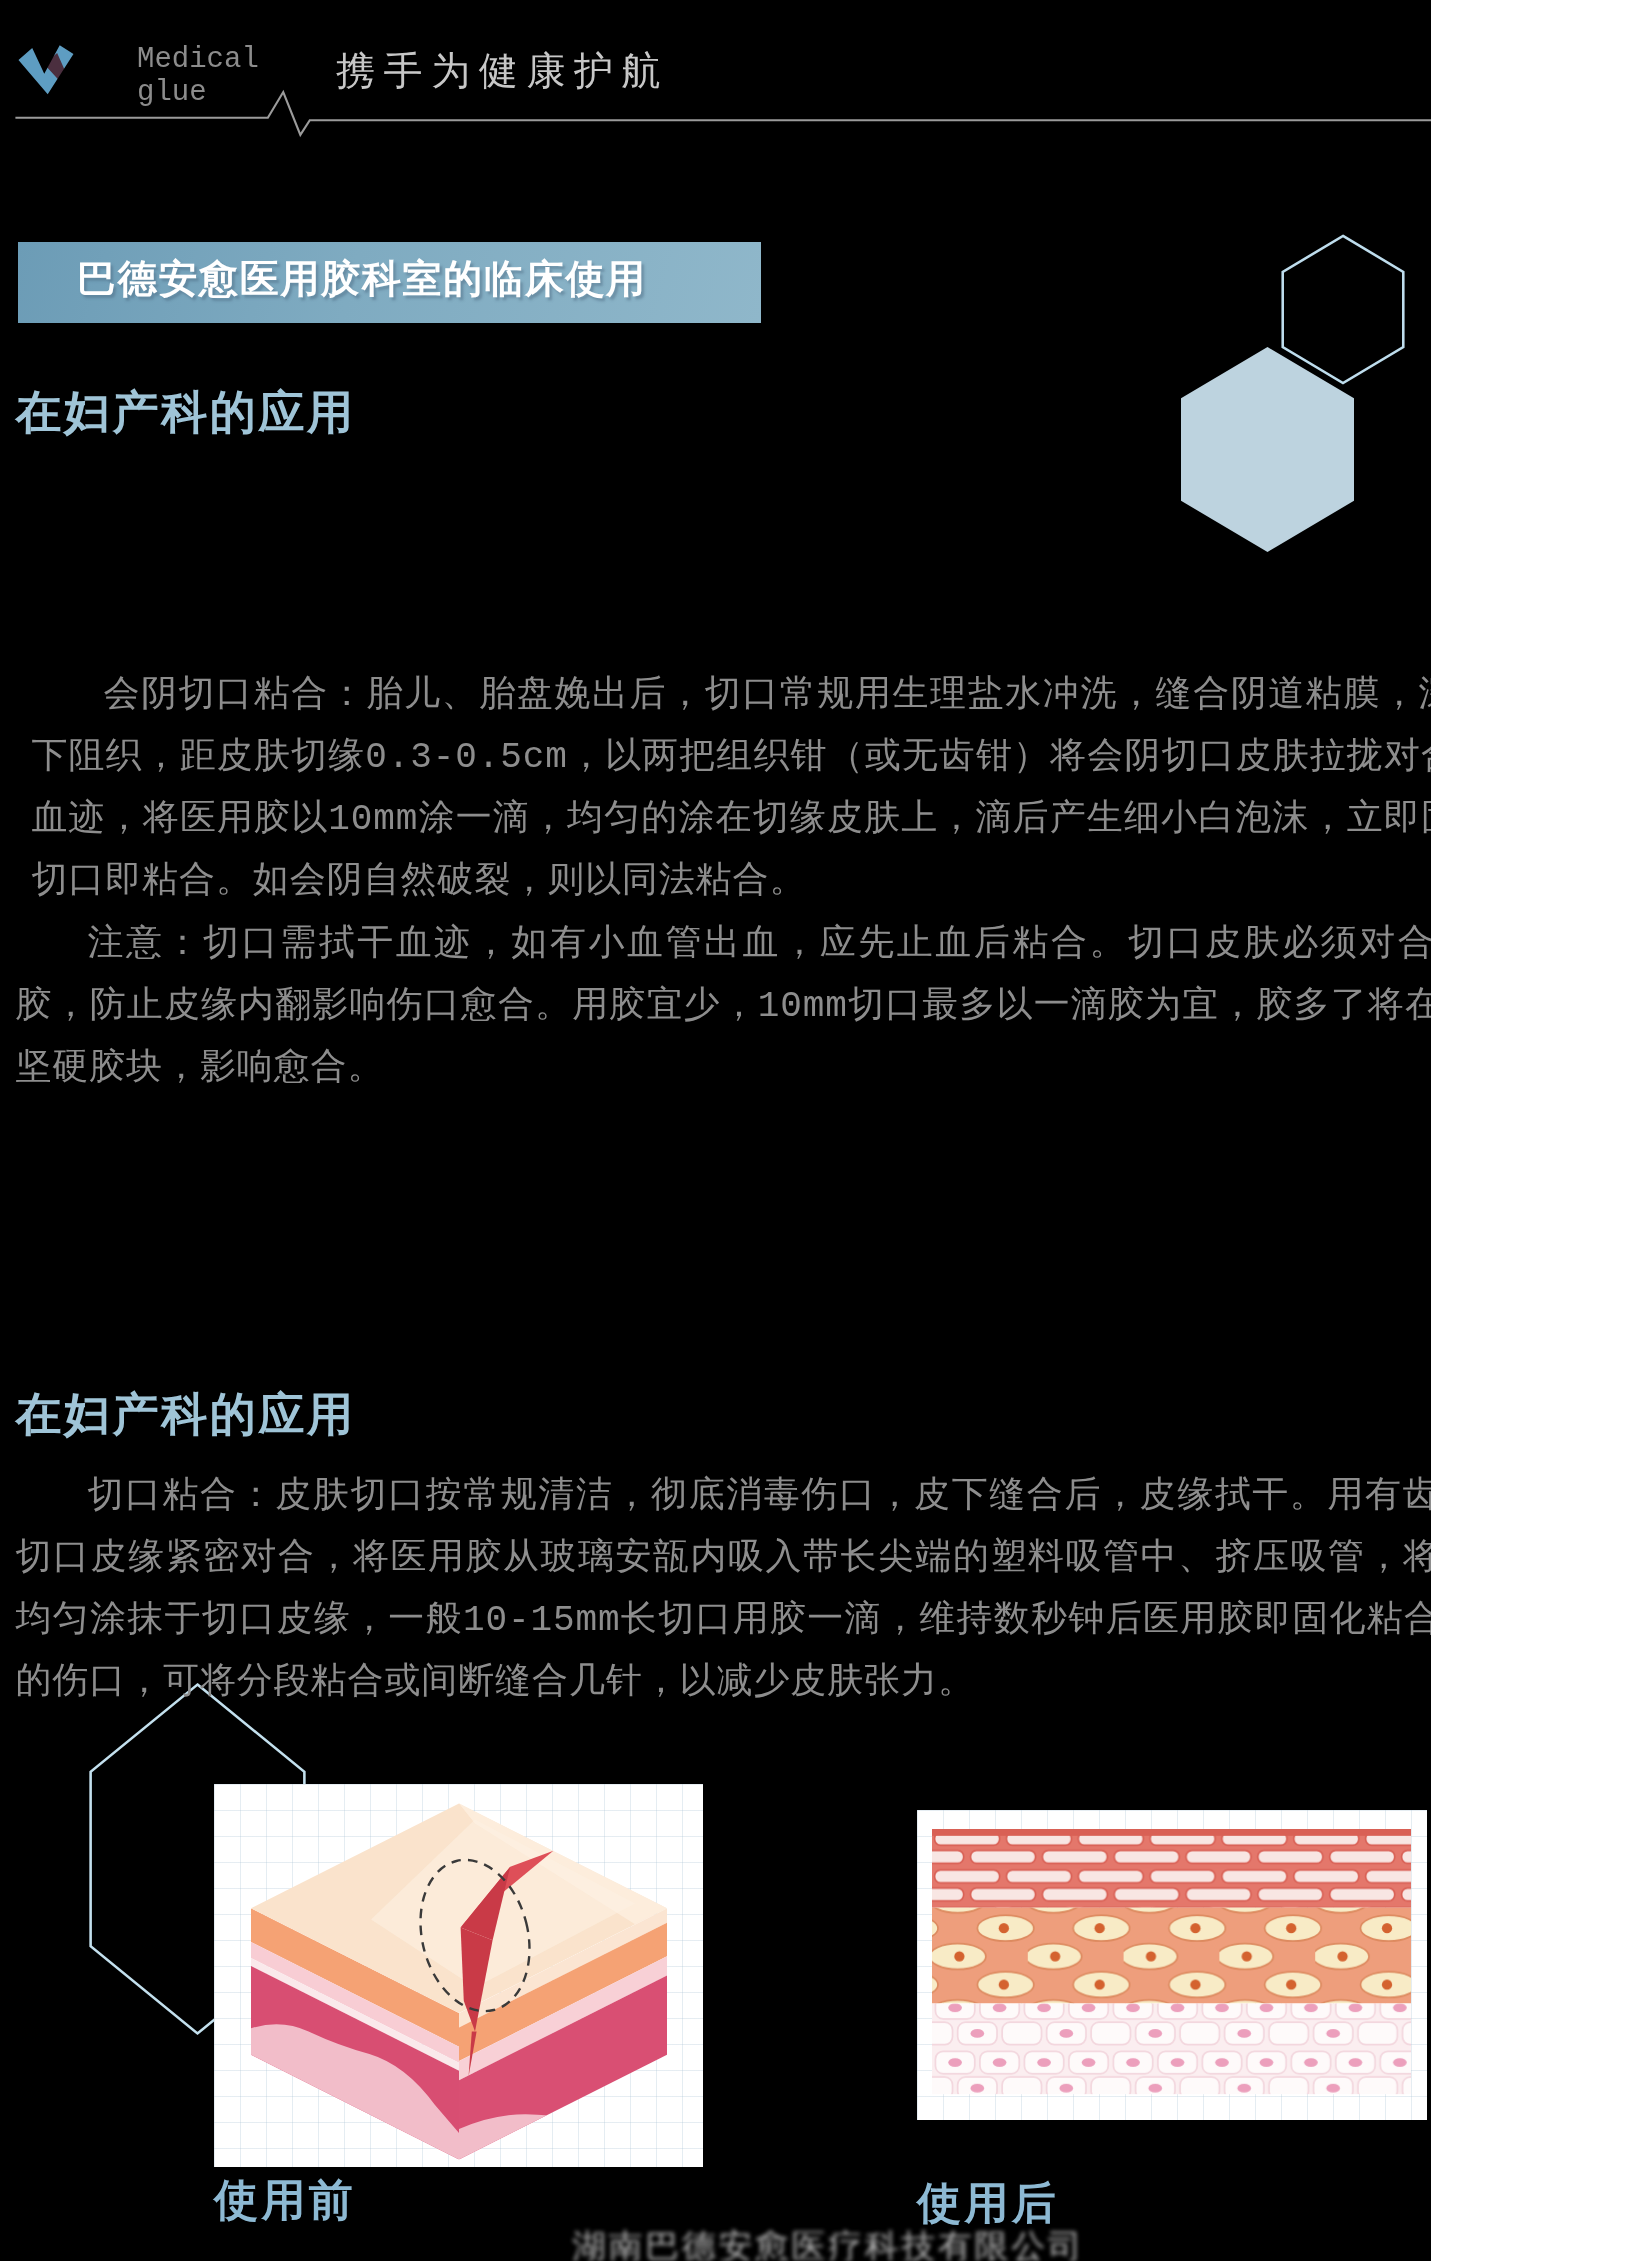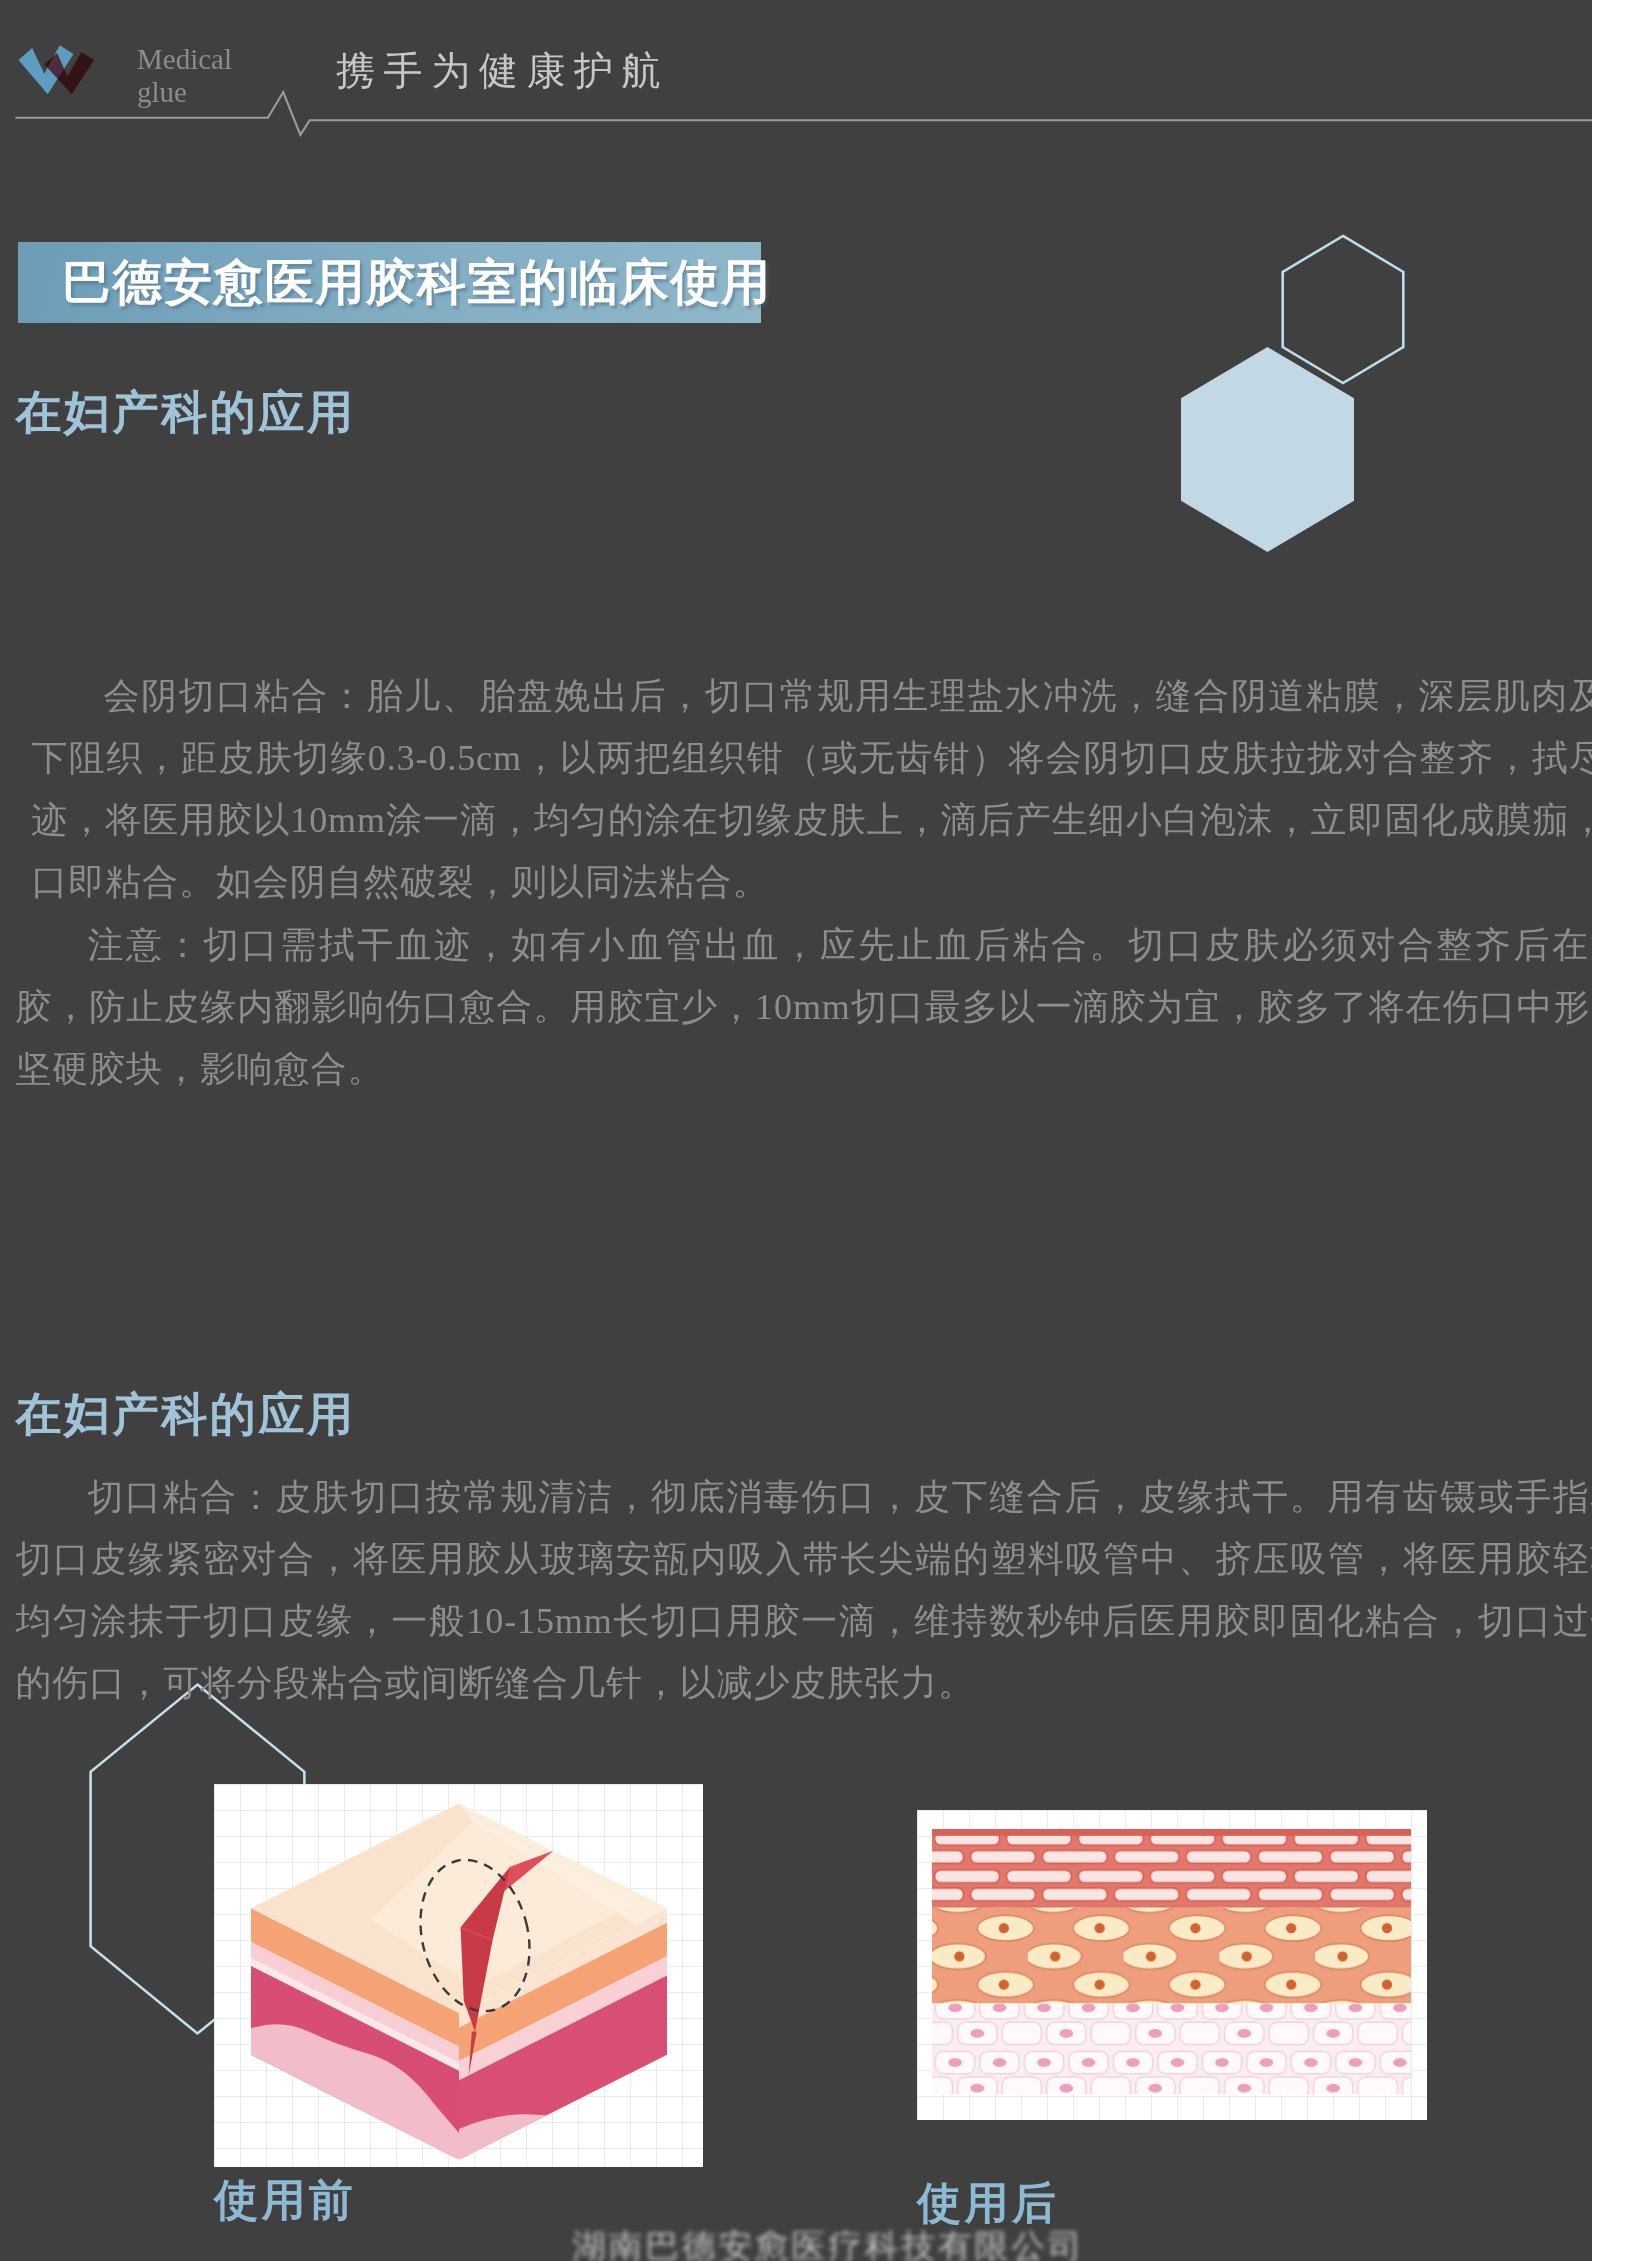--- a/index.html
+++ b/index.html
@@ -1,31 +1,31 @@
 <!DOCTYPE html>
 <html style="font-size:13.7px"><head>
 <meta charset="utf-8">
 <style>
   html,body{margin:0;padding:0;background:#ffffff;}
   .page{
-    position:relative;width:1592px;height:2261px;background:#404040;overflow:hidden;
-    font-family:Liberation Serif, serif;
+    position:relative;width:1431px;height:2261px;background:#000000;overflow:hidden;
+    font-family:Liberation Mono, monospace;
   }
   
   .logo-mark{position:absolute;left:15.4px;top:41px;width:86px;height:55px;}
   .brand{position:absolute;left:137px;top:43px;font-size:29px;line-height:33px;color:#8c8c8c;}
   .tagline{position:absolute;left:336px;top:44px;font-size:39px;letter-spacing:8.6px;color:#c7c7c7;}
   .ekg{position:absolute;left:0;top:86px;width:1643px;height:60px;}
   
   .banner{
     position:absolute;left:18px;top:242px;width:743px;height:81px;
     background:linear-gradient(105deg,#6c9cb6 0%,#7fabc1 45%,#8fb7ca 100%);
   }
   .banner-title{
-    padding-left:44px;line-height:81px;font-size:49px;font-weight:900;color:#ffffff;
+    padding-left:59px;line-height:81px;font-size:39px;font-weight:900;color:#ffffff;
     letter-spacing:1.7px;text-shadow:2.6px 2.6px 2.6px rgba(70,100,125,.45);white-space:nowrap;
   }
   
   .hex-outline-top{position:absolute;left:1281px;top:234px;width:124px;height:151px;}
   .hex-filled{
     position:absolute;left:1181px;top:347px;width:173px;height:205px;background:#cde5f2;
     clip-path:polygon(50% 0%,100% 25%,100% 75%,50% 100%,0% 75%,0% 25%);opacity:.92;
   }
   .hex-outline-bottom{position:absolute;left:88px;top:1682px;width:219px;height:354px;}
   

